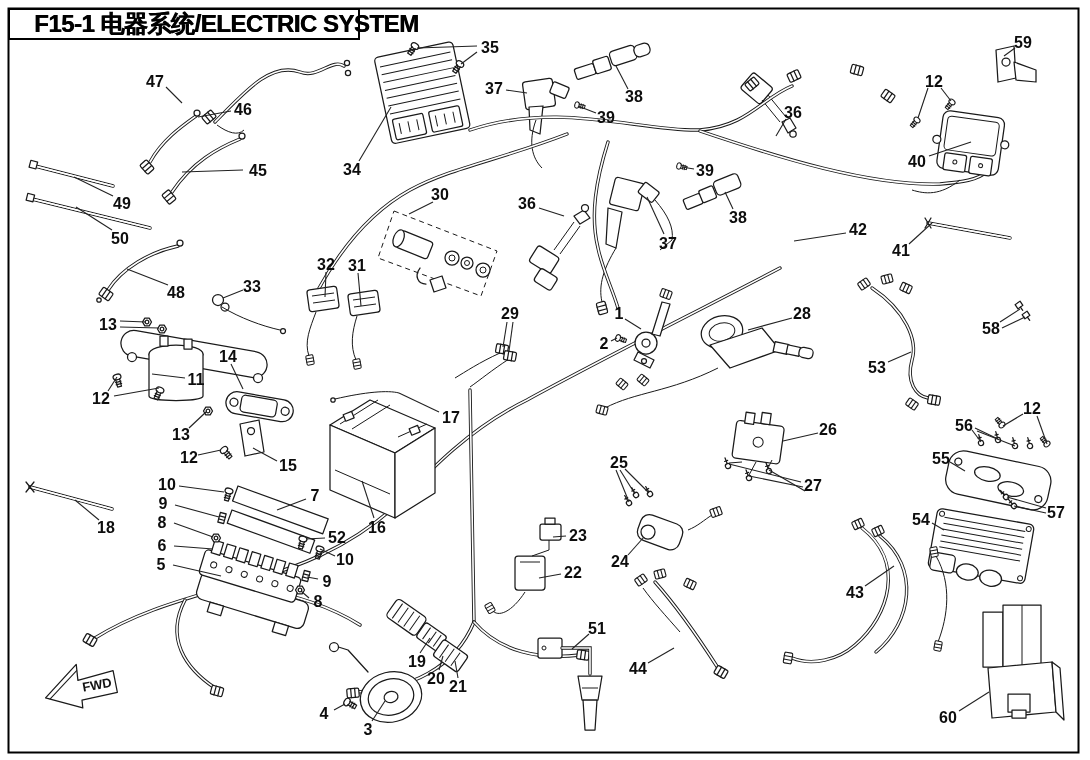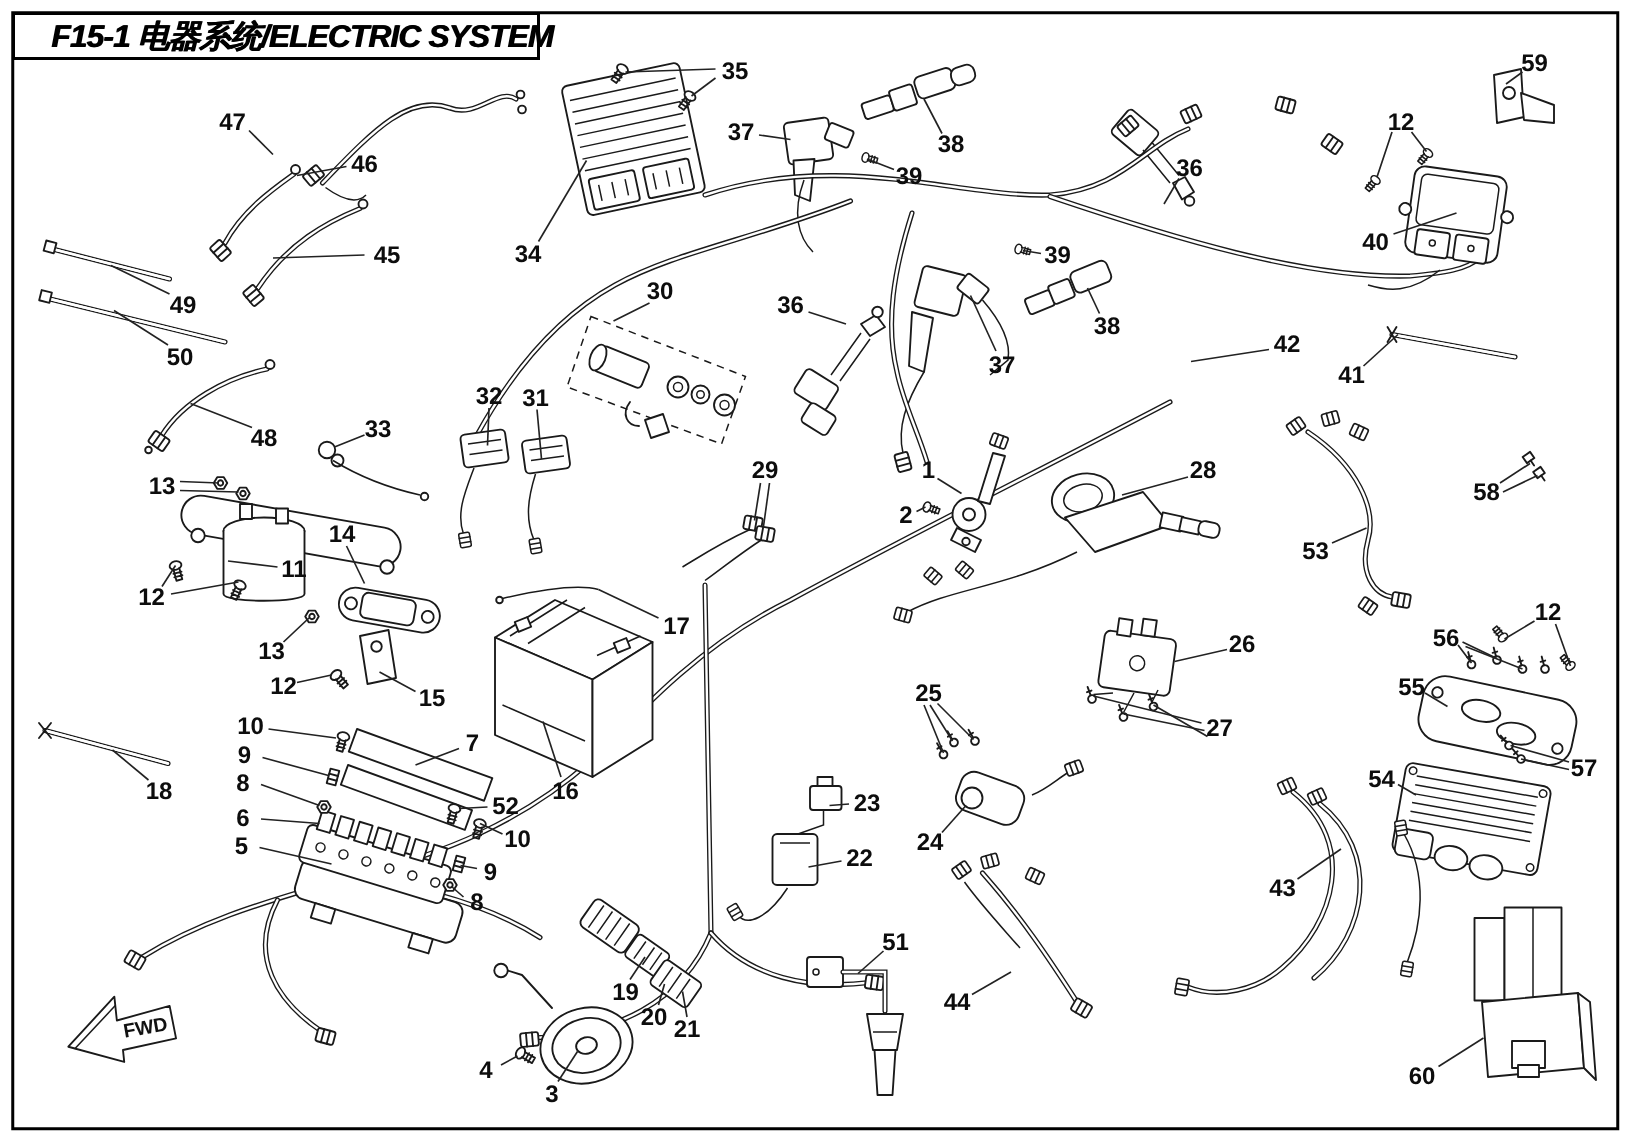--- a/index.html
+++ b/index.html
@@ -1,21 +1,21 @@
 <!DOCTYPE html>
 <html><head>
 <meta charset="utf-8">
 <style>
   html,body{margin:0;padding:0;background:#fff;}
   .page{position:relative;width:1090px;height:760px;background:#fff;overflow:hidden;
         font-family:"Liberation Sans",sans-serif;}
   .title-box{position:absolute;left:8px;top:8px;width:352px;height:32px;border:2px solid #000;
         background:#fff;display:flex;align-items:center;padding-left:24px;box-sizing:border-box;z-index:3;}
-  .title-box span{font-size:21px;font-weight:bold;letter-spacing:-0.5px;color:#000;
-        text-shadow:0.6px 0 0 #000;white-space:nowrap;font-style:italic;}
+  .title-box span{font-size:24px;font-weight:bold;letter-spacing:-0.5px;color:#000;
+        text-shadow:0.6px 0 0 #000;white-space:nowrap;}
   svg{position:absolute;left:0;top:0;}
   .ln{stroke:#1a1a1a;stroke-width:1.25;fill:none;stroke-linecap:round;stroke-linejoin:round;}
   .fw{fill:#fff;}
   .tube{stroke:#1a1a1a;stroke-width:3.4;fill:none;stroke-linecap:round;}
   .tin{stroke:#fff;stroke-width:1.6;fill:none;stroke-linecap:round;}
   .thin{stroke:#1a1a1a;stroke-width:1;fill:none;}
   .dash{stroke-dasharray:5 4;}
   .callout-text{font-family:"Liberation Sans",sans-serif;font-weight:bold;font-size:16px;fill:#0d0d0d;}
   .leader{stroke:#222;stroke-width:1.1;}
   .fwd-text{font-family:"Liberation Sans",sans-serif;font-weight:bold;font-size:13px;fill:#111;}

